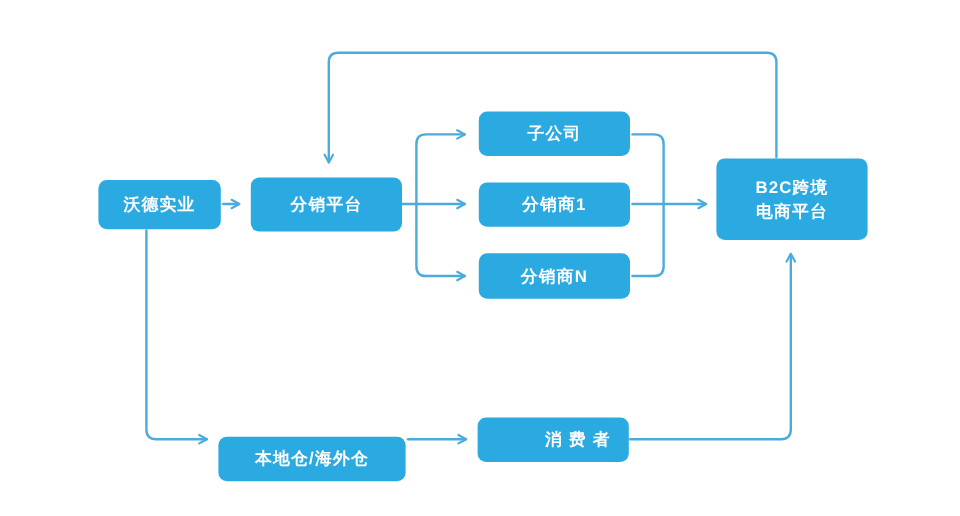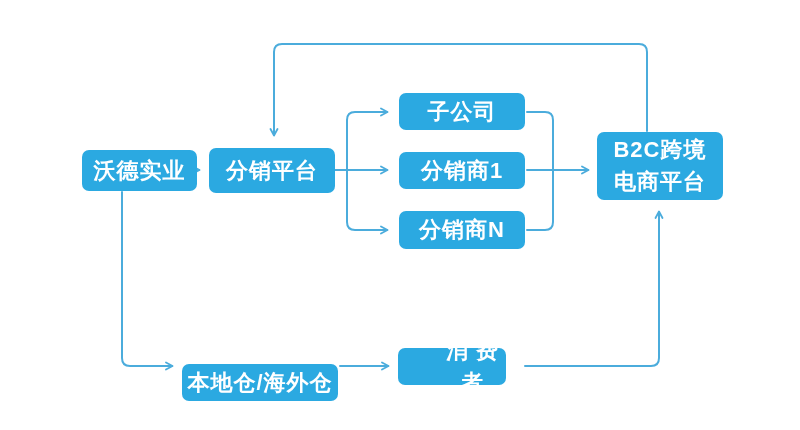--- a/index.html
+++ b/index.html
@@ -23,39 +23,39 @@
     height: 430px;
   }
   .node {
     position: absolute;
     background: #2BA9E1;
     color: #ffffff;
     border-radius: 7px;
     display: flex;
     align-items: center;
     justify-content: center;
-    font-size: 22px;
+    font-size: 14px;
     font-weight: bold;
     letter-spacing: 1px;
     box-sizing: border-box;
   }
   .node .lbl {
     white-space: pre-line;
     text-align: center;
     line-height: 1.45;
   }
   
-  .n-wode        { left: 82px;  top: 150px; width: 115px; height: 41px; }
+  .n-wode        { left: 82px;  top: 150px; width: 102px; height: 41px; }
   .n-platform    { left: 209px; top: 148px; width: 126px; height: 45px; }
   .n-subsidiary  { left: 399px; top: 93px;  width: 126px; height: 37px; }
   .n-dist1       { left: 399px; top: 152px; width: 126px; height: 37px; justify-content: center; }
   .n-distn       { left: 399px; top: 211px; width: 126px; height: 38px; }
   .n-b2c         { left: 597px; top: 132px; width: 126px; height: 68px; }
   .n-warehouse   { left: 182px; top: 364px; width: 156px; height: 37px; }
-  .n-consumer    { left: 398px; top: 348px; width: 108px; height: 37px; padding-left: 41px; }
+  .n-consumer    { left: 398px; top: 348px; width: 126px; height: 37px; padding-left: 41px; }
 </style>
 </head>
 <body>
 
 <div class="canvas">
 
   <svg class="edges" viewBox="0 0 800 430" xmlns="http://www.w3.org/2000/svg">
     <defs>
       <marker id="arrow" viewBox="0 0 10 10" refX="7.5" refY="5" markerWidth="5" markerHeight="5" orient="auto-start-reverse">
         <path d="M1.5,1.5 L8,5 L1.5,8.5" fill="none" stroke="#4BACDC" stroke-width="1.8" stroke-linecap="round" stroke-linejoin="round"></path>

